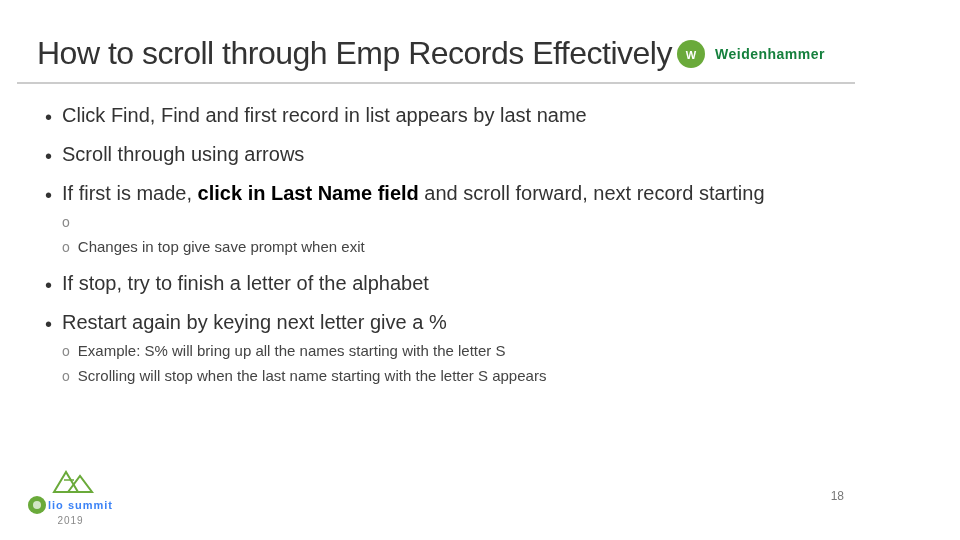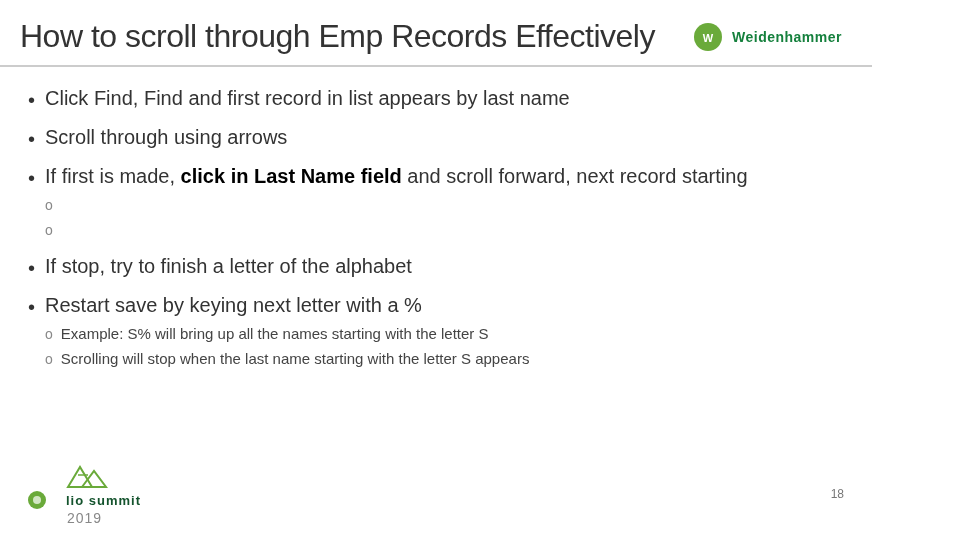--- a/index.html
+++ b/index.html
@@ -11,21 +11,21 @@
       font-family: 'Segoe UI', Arial, sans-serif;
       overflow: hidden;
       position: relative;
     }
 
     .slide {
       width: 872px;
       height: 540px;
       background: #ffffff;
       position: relative;
-      padding: 0;
+      padding: 17px;
     }
 
     
     .header {
       display: flex;
       align-items: center;
       justify-content: space-between;
       padding: 18px 30px 10px 20px;
       border-bottom: 2px solid #cccccc;
     }
@@ -161,29 +161,29 @@
       align-items: center;
       justify-content: center;
     }
 
     .summit-circle svg {
       width: 12px;
       height: 12px;
     }
 
     .summit-name {
-      font-size: 13px;
+      font-size: 11px;
       font-weight: 700;
-      color: #14532d;
+      color: #3b82f6;
       letter-spacing: 1px;
-      margin-left: 20px;
+      margin-left: 2px;
     }
 
     .summit-year {
-      font-size: 14px;
+      font-size: 10px;
       color: #888;
       letter-spacing: 1px;
       text-align: center;
       margin-top: 1px;
     }
   </style>
 </head>
 <body>
 
 <div class="slide">
@@ -216,34 +216,35 @@
       <li style="align-items:flex-start;">
         <span class="bullet-dot">•</span>
         <div class="sub-content-wrapper">
           <span>If first is made, </span><span class="highlight-text">click in Last Name field</span><span> and scroll forward, next record starting</span>
           <ul class="sub-list">
             <li>
               <span class="sub-bullet">o</span>
             </li>
             <li>
               <span class="sub-bullet">o</span>
+              <span>Changes in top give save prompt when exit</span>
             </li>
           </ul>
         </div>
       </li>
 
       <li>
         <span class="bullet-dot">•</span>
         <span class="bullet-content">If stop, try to finish a letter of the alphabet</span>
       </li>
 
       <li style="align-items:flex-start;">
         <span class="bullet-dot">•</span>
         <div class="sub-content-wrapper">
-          <span>Restart save by keying next letter with a %</span>
+          <span>Restart again by keying next letter give a %</span>
           <ul class="sub-list">
             <li>
               <span class="sub-bullet">o</span>
               <span>Example:  S% will bring up all the names starting with the letter S</span>
             </li>
             <li>
               <span class="sub-bullet">o</span>
               <span>Scrolling will stop when the last name starting with the letter S appears</span>
             </li>
           </ul>

